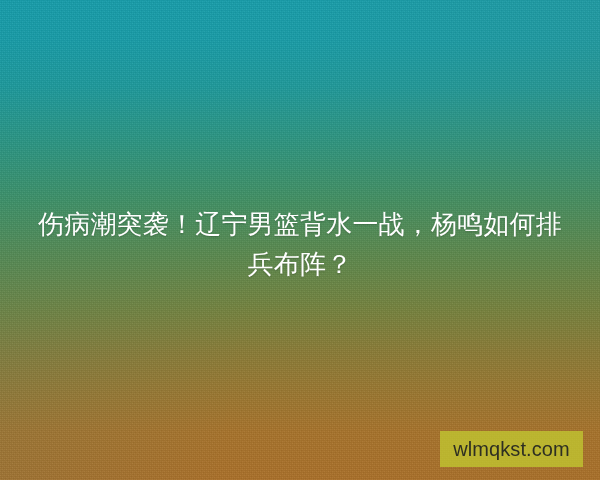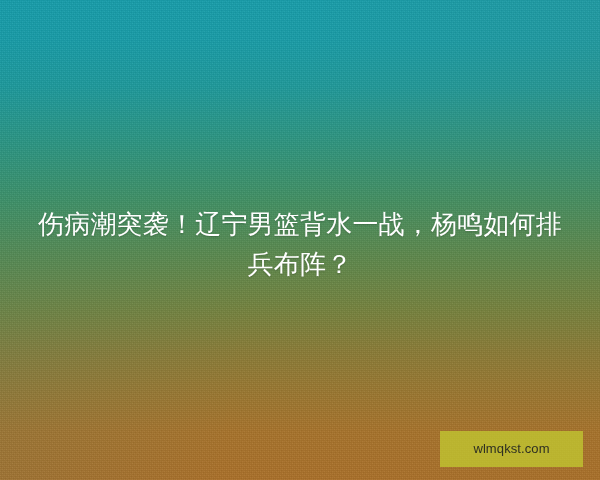--- a/index.html
+++ b/index.html
@@ -90,21 +90,21 @@
     top: 431px;
     width: 143px;
     height: 36px;
     background: rgba(196, 206, 48, 0.72);
     display: flex;
     align-items: center;
     justify-content: center;
   }
   #watermark-text {
     color: #2e2f22;
-    font-size: 13px;
+    font-size: 20px;
     line-height: 16px;
     font-weight: 400;
     letter-spacing: 0.1px;
   }
 </style>
 </head>
 <body>
 
 <div id="stage">
 

